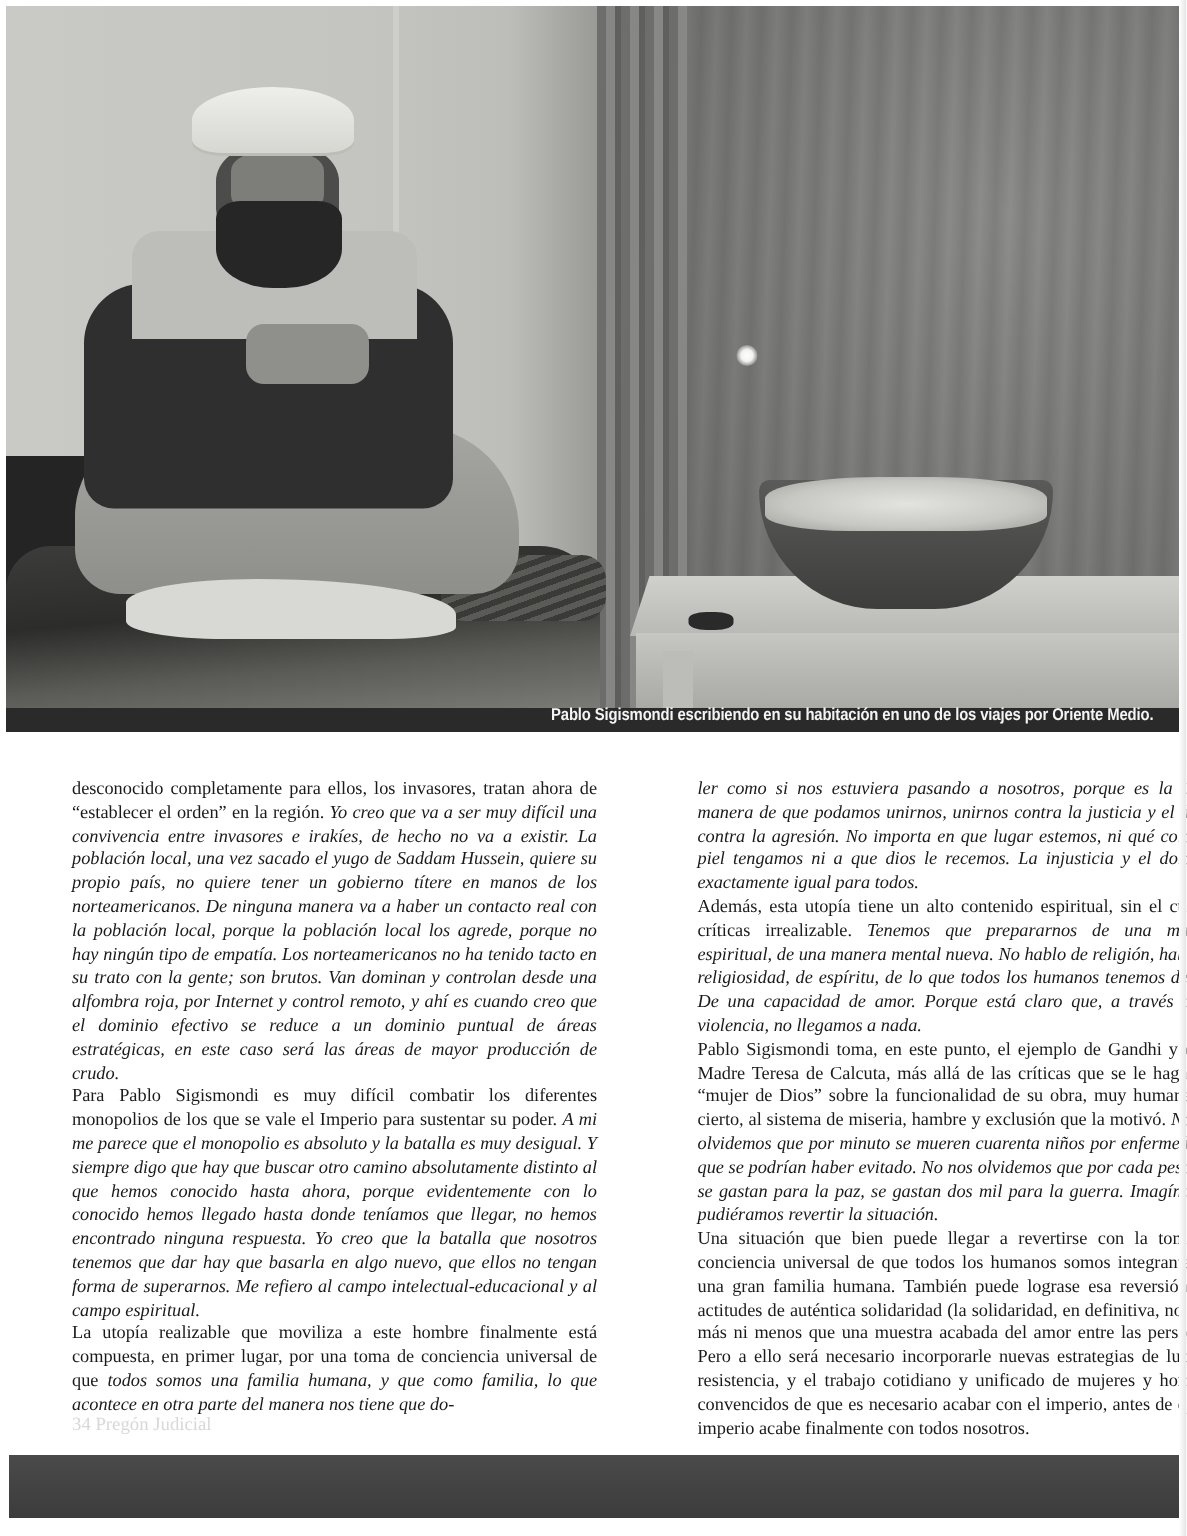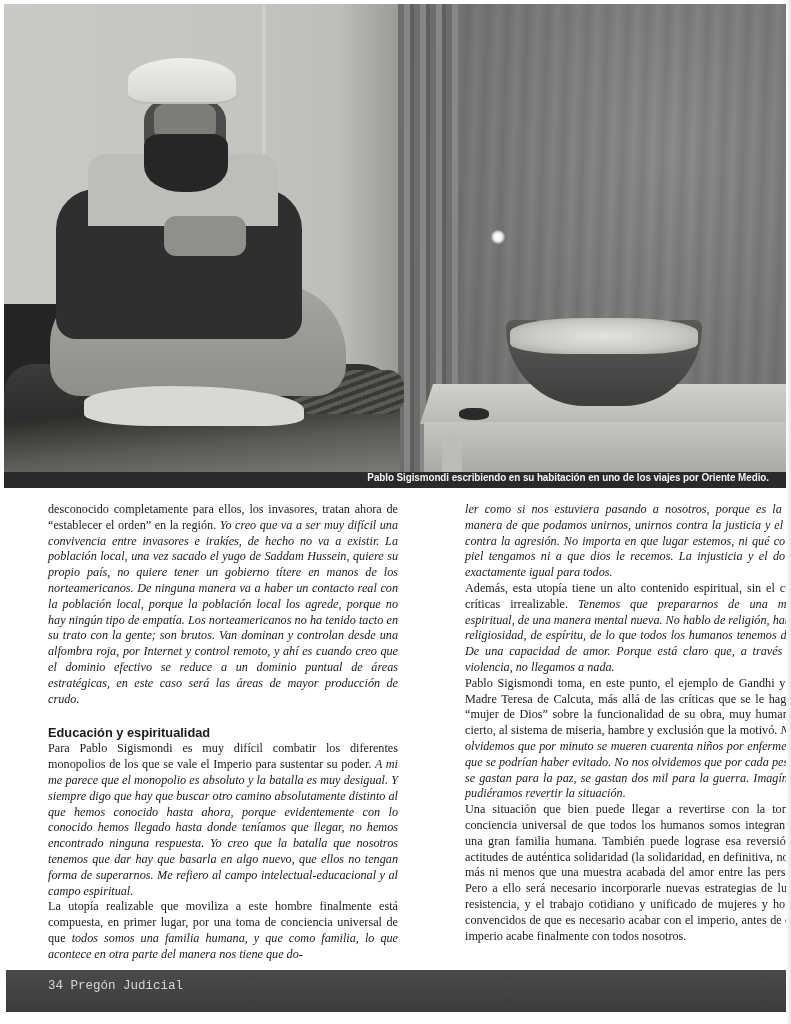--- a/index.html
+++ b/index.html
@@ -46,31 +46,31 @@
       background: linear-gradient(#5a5a58, #3d3d3b); }
     .bowl-fill { position: absolute; left: 506px; top: 314px; width: 188px; height: 36px; border-radius: 40% 40% 30% 30%;
       background: radial-gradient(ellipse at 50% 50%, #e3e3e0 0%, #c7c7c3 60%, #9d9d99 100%); }
 
     
     .caption-bar { position: absolute; left: 0; top: 468px; width: 782px; height: 16px; background: #2a2a2a; }
     .caption { position: absolute; right: 22px; top: 471px; font-family: "Liberation Sans", sans-serif; font-weight: bold;
       font-size: 11.5px; color: #f4f4f4; letter-spacing: -0.1px; transform: scaleX(.86); transform-origin: right center; white-space: nowrap; }
 
     
-    .col { position: absolute; top: 502px; width: 350px; font-size: 12.2px; line-height: 15.8px; text-align: justify; hyphens: manual; }
+    .col { position: absolute; top: 518px; width: 350px; font-size: 12.2px; line-height: 15.8px; text-align: justify; hyphens: manual; }
     .col.left { left: 48px; }
     .col.right { left: 419px; width: 350px; margin-left: 46px; }
     .col p { margin: 0; }
     .col em { font-style: italic; }
     .heading { font-family: "Liberation Sans", sans-serif; font-weight: bold; font-size: 12.8px; margin: 18px 0 0 0; line-height: 16px; color: #1a1a1a; }
 
     
     .footer-bar { position: absolute; left: 6px; top: 970px; width: 780px; height: 42px;
       background: linear-gradient(#4a4a4a, #3c3c3c); }
-    .footer-text { position: absolute; left: 48px; top: 979px; font-family: Liberation Mono, monospace; font-size: 12.5px; color: #d8d8d8; }
+    .footer-text { position: absolute; left: 48px; top: 942px; font-family: Liberation Serif, serif; font-size: 12.5px; color: #d8d8d8; }
     .page-edge { position: absolute; right: 0; top: 0; width: 5px; height: 1024px; background: linear-gradient(90deg,#ffffff,#e4e4e4); }
   </style>
 </head>
 <body>
 
 <div class="photo">
   <div class="wall-left"></div>
   <div class="corner-line"></div>
   <div class="curtain"></div>
   <div class="curtain-fold"></div>
@@ -100,21 +100,20 @@
   <div class="bowl-fill"></div>
 
   <div class="caption-bar"></div>
 </div>
 <div class="caption">Pablo Sigismondi escribiendo en su habitación en uno de los viajes por Oriente Medio.</div>
 
 <div class="col left">
   <p>
     <span>desconocido completamente para ellos, los invasores, tratan ahora de “establecer el orden” en la región. </span><em>Yo creo que va a ser muy difícil una convivencia entre invasores e irakíes, de hecho no va a existir. La población local, una vez sacado el yugo de Saddam Hussein, quiere su propio país, no quiere tener un gobierno títere en manos de los  norteamericanos. De ninguna manera va a haber un contacto real con la población local, porque la población local los agrede, porque no hay ningún tipo de empatía. Los norteamericanos no ha tenido tacto en su trato con la gente; son brutos. Van dominan y controlan desde una alfombra roja, por Internet y control remoto, y ahí es cuando creo que el dominio efectivo se reduce a un dominio puntual de áreas estratégicas, en este caso será las áreas de mayor producción de crudo.</em>
   </p>
-  <h2 class="heading">Educación y espiritualidad</h2>
   <p>
     <span>Para Pablo Sigismondi es muy difícil combatir los diferentes monopolios de los que se vale el Imperio para sustentar su poder. </span><em>A mi me parece que el monopolio es absoluto y la batalla es muy desigual. Y siempre digo que hay que buscar otro camino absolutamente distinto al que hemos conocido hasta ahora, porque evidentemente con lo conocido hemos llegado hasta donde teníamos que llegar, no hemos encontrado ninguna respuesta. Yo creo que la batalla que nosotros tenemos que dar hay que basarla en algo nuevo, que ellos no tengan forma de superarnos. Me refiero al campo intelectual-educacional y al campo espiritual.</em>
   </p>
   <p>
     <span>La utopía realizable que moviliza a este hombre finalmente está compuesta, en primer lugar,  por una toma de conciencia universal de que </span><em>todos somos una familia humana, y que como familia, lo que acontece en otra parte del manera nos tiene que do-</em>
   </p>
 </div>
 
 <div class="col right">
   <p>

